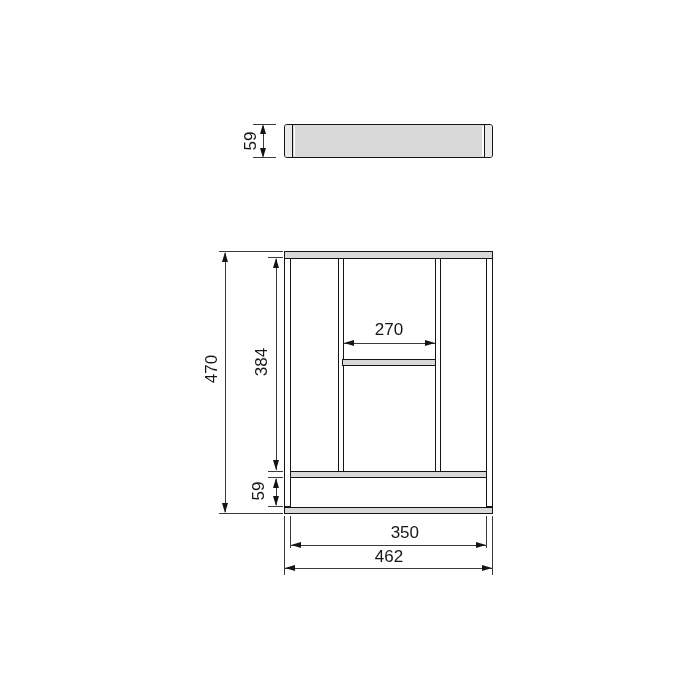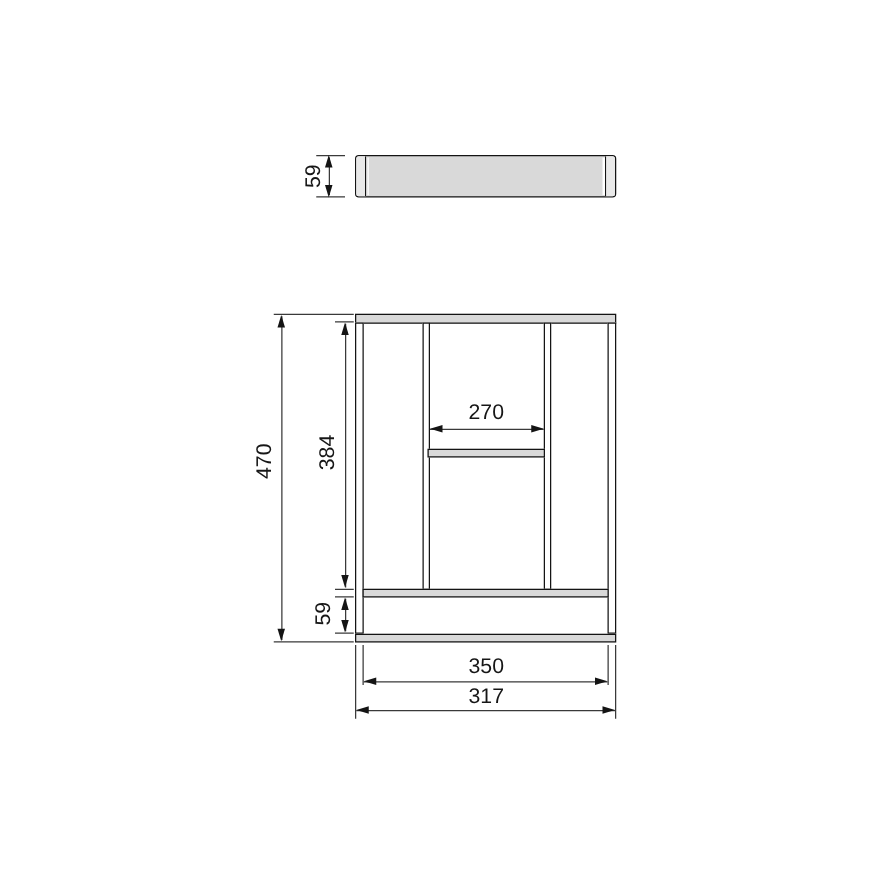--- a/index.html
+++ b/index.html
@@ -75,22 +75,22 @@
   <div class="dl" style="left:344px;top:343px;width:91px;height:1px;"></div>
   <div class="tri toleft" style="left:344px;top:340px;"></div>
   <div class="tri toright" style="left:425px;top:340px;"></div>
   <div class="lbl" style="left:364px;top:321px;width:50px;">270</div>
 
   <div class="ext" style="left:290px;top:516px;width:1px;height:32px;"></div>
   <div class="ext" style="left:486px;top:516px;width:1px;height:32px;"></div>
   <div class="dl" style="left:291px;top:545px;width:195px;height:1px;"></div>
   <div class="tri toleft" style="left:291px;top:542px;"></div>
   <div class="tri toright" style="left:476px;top:542px;"></div>
-  <div class="lbl" style="left:359px;top:524px;width:60px;">350</div>
+  <div class="lbl" style="left:359px;top:524px;width:60px;text-align:right;">350</div>
 
   <div class="ext" style="left:284px;top:516px;width:1px;height:59px;"></div>
   <div class="ext" style="left:492px;top:516px;width:1px;height:59px;"></div>
   <div class="dl" style="left:285px;top:568px;width:207px;height:1px;"></div>
   <div class="tri toleft" style="left:285px;top:565px;"></div>
   <div class="tri toright" style="left:482px;top:565px;"></div>
-  <div class="lbl" style="left:359px;top:548px;width:60px;">317</div>
+  <div class="lbl" style="left:359px;top:548px;width:60px;">462</div>
 
 </div>
 
 </body></html>

